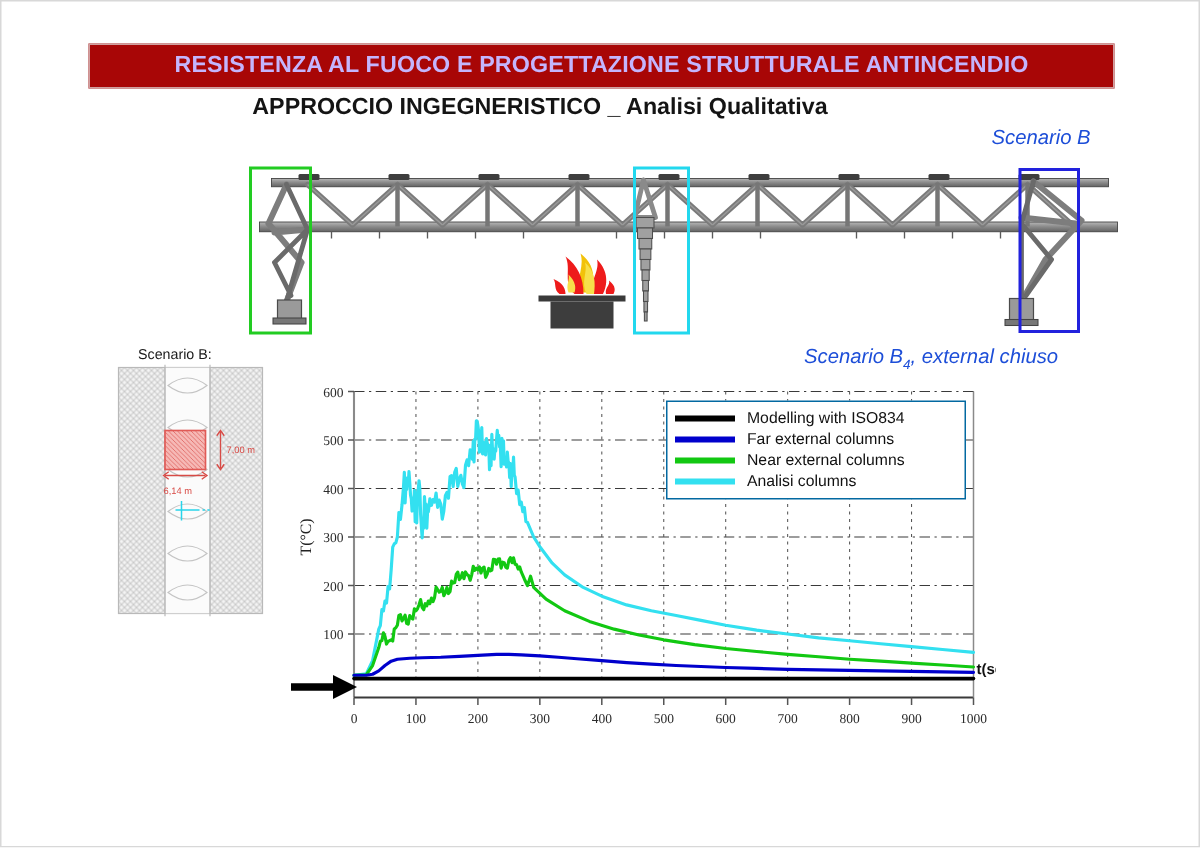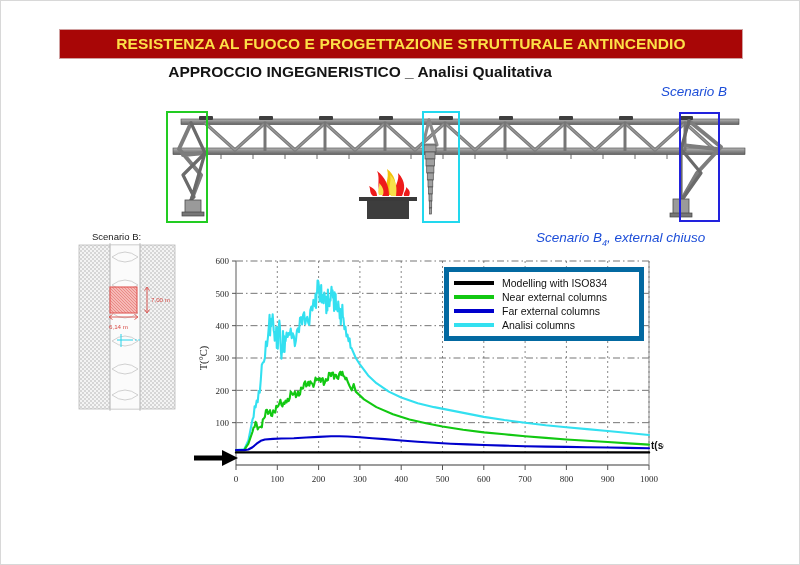--- a/index.html
+++ b/index.html
@@ -7,21 +7,21 @@
     width:800px;height:565px;background:#ffffff;overflow:hidden;position:relative;
     font-family:"Liberation Sans",sans-serif;
   }
   .slide{position:absolute;left:0;top:0;width:800px;height:565px;background:#fff;
          border:1px solid #d8d8d8;box-sizing:border-box;}
 
   
   .bar{position:absolute;background:#a80606;border:1px solid #d0a0a0;box-sizing:border-box;}
   #header-bar{left:58px;top:28px;width:684px;height:30px;
      display:flex;align-items:center;justify-content:center;}
-  #header-title{color:#fde047;font-size:15.5px;font-weight:bold;letter-spacing:.1px;
+  #header-title{color:#c4b5fd;font-size:15.5px;font-weight:bold;letter-spacing:.1px;
      white-space:nowrap;}
 
   
   #subtitle{position:absolute;left:0;top:62px;width:718px;text-align:center;
      font-size:15.5px;font-weight:bold;color:#141414;}
 
   
   .annot{position:absolute;color:#1d4ed8;font-style:italic;font-size:13.5px;
      white-space:nowrap;}
   #annot-scenario-b{left:660px;top:83px;}
@@ -42,21 +42,21 @@
   #plan-title{position:absolute;left:0;top:4px;font-size:9.5px;font-weight:normal;
      color:#1a1a1a;white-space:nowrap;margin-left:21px;}
   #plan-drawing{position:absolute;left:6px;top:16px;width:100px;height:168px;}
 
   
   #chart{position:absolute;left:193px;top:252px;width:470px;height:240px;}
   #chart-svg{position:absolute;left:0;top:0;}
 
   
   #chart-legend{position:absolute;left:250px;top:14px;width:200px;
-     background:#ffffff;border:5px solid #0369a1;padding:4px 6px 4px 5px;
+     background:#ffffff;border:1px solid #0369a1;padding:4px 6px 4px 5px;
      box-sizing:border-box;}
   .legend-row{display:flex;align-items:center;height:14px;}
   .legend-swatch{width:40px;height:4px;margin-right:8px;flex:0 0 auto;}
   .legend-label{font-size:10.5px;color:#111;white-space:nowrap;
      font-family:"Liberation Sans",sans-serif;}
 
   
   .tick-txt{font-size:9px;fill:#2b2b2b;font-family:"Liberation Serif",serif;}
   .axis-name{font-size:10px;fill:#111;font-weight:bold;
      font-family:"Liberation Sans",sans-serif;}
@@ -323,26 +323,26 @@
           <polygon points="28,197 44,205 28,213" fill="#000"></polygon>
         </g>
       </svg>
 
     <div id="chart-legend">
         <div class="legend-row">
           <span class="legend-swatch" style="background: rgb(0, 0, 0);"></span>
           <span class="legend-label">Modelling with ISO834</span>
         </div>
         <div class="legend-row">
+          <span class="legend-swatch" style="background: rgb(0, 0, 204);"></span>
+          <span class="legend-label">Far external columns</span>
+        </div>
+        <div class="legend-row">
           <span class="legend-swatch" style="background: rgb(18, 200, 18);"></span>
           <span class="legend-label">Near external columns</span>
-        </div>
-        <div class="legend-row">
-          <span class="legend-swatch" style="background: rgb(0, 0, 204);"></span>
-          <span class="legend-label">Far external columns</span>
         </div>
         <div class="legend-row">
           <span class="legend-swatch" style="background: rgb(51, 224, 240);"></span>
           <span class="legend-label">Analisi columns</span>
         </div>
       </div>
   </div>
 
 </div>
 

